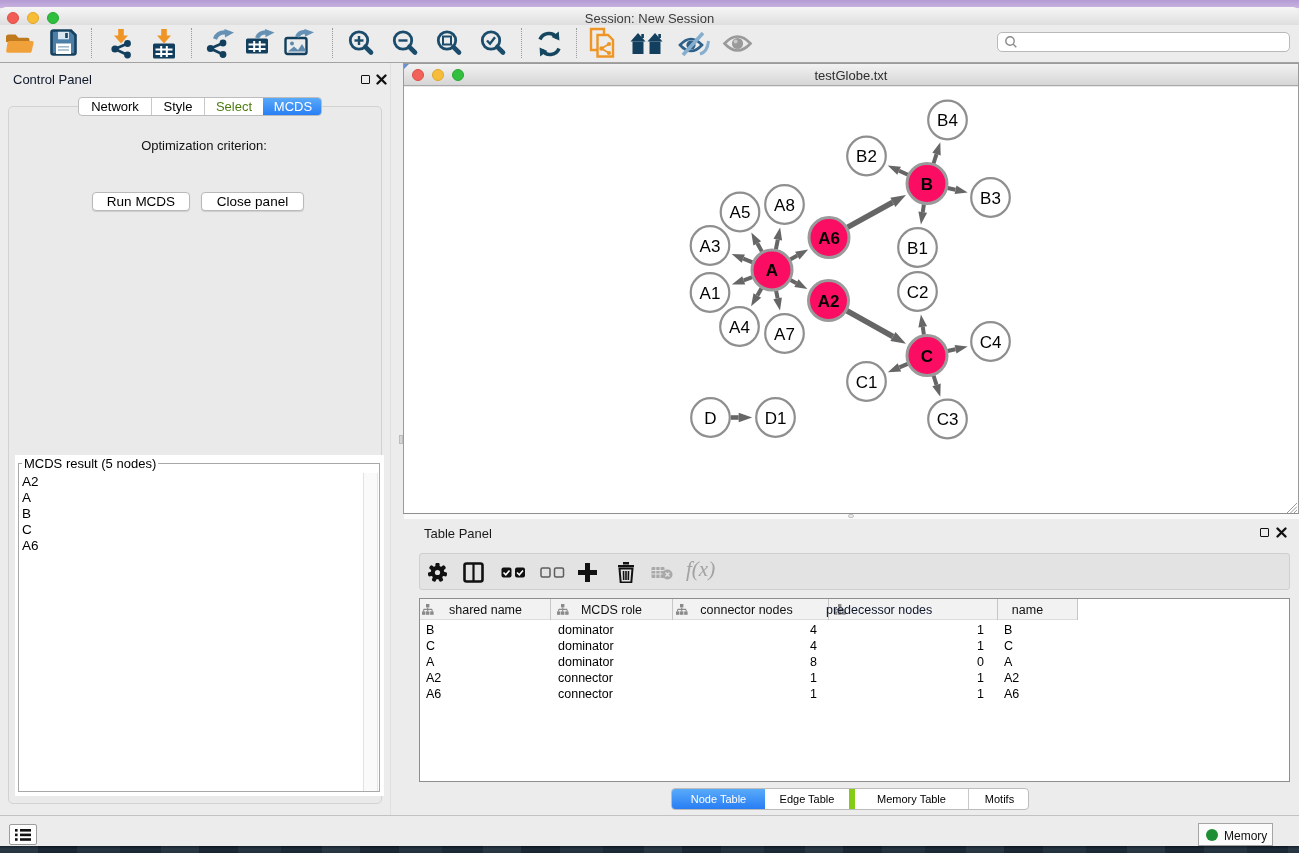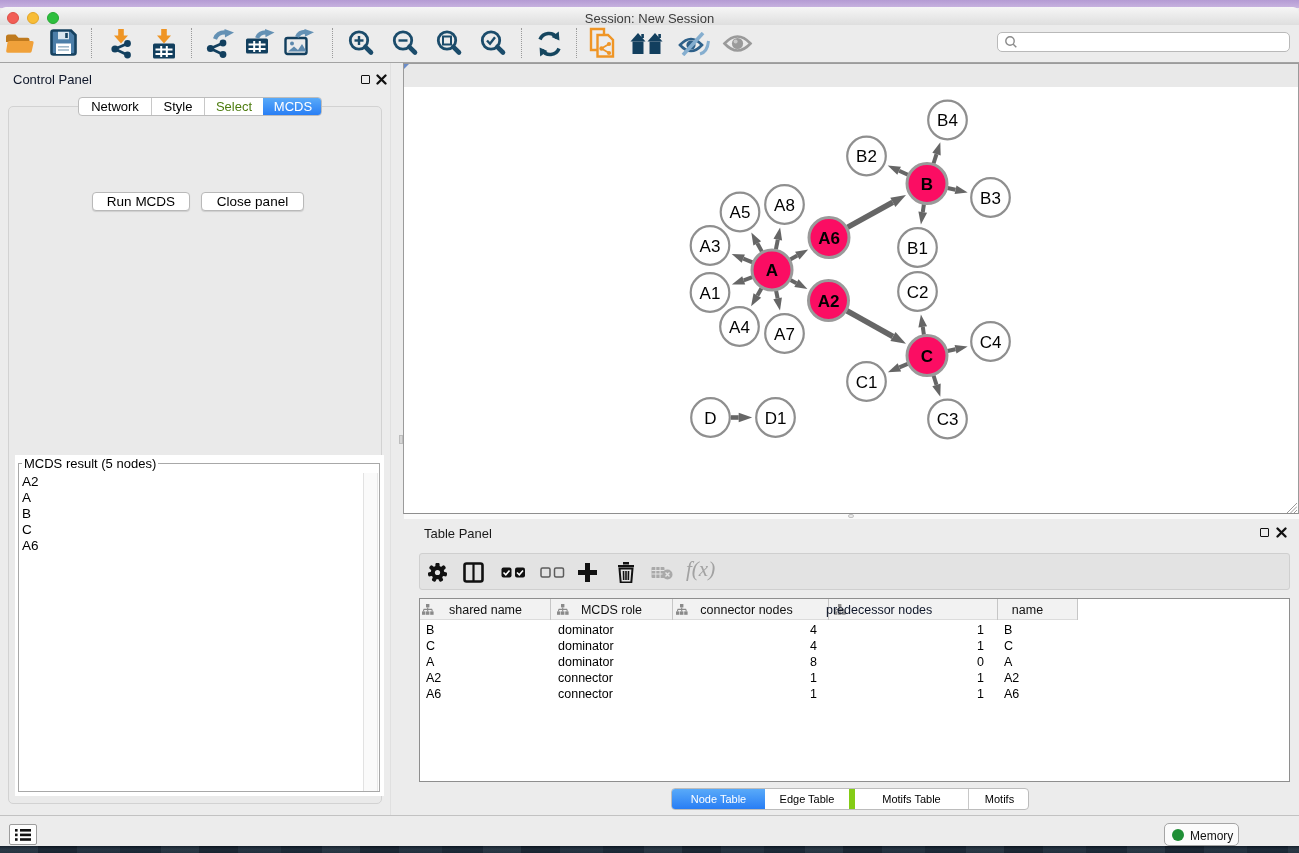--- a/index.html
+++ b/index.html
@@ -153,34 +153,41 @@
     </svg>
 
   <div class="abs" style="left:8px;top:43px;width:374px;height:698px;background:#eaeaea;border:1px solid #d2d2d2;border-radius:5px;"></div>
 
   <div class="abs" style="left:78px;top:34px;width:244px;height:19px;background:#fff;border:1px solid #bcbcbc;border-radius:4px;overflow:hidden;font-size:13px;">
     <div class="abs" style="left:0;top:0;width:73px;height:19px;border-right:1px solid #c8c8c8;text-align:center;line-height:18px;color:#000;">Network</div>
     <div class="abs" style="left:73px;top:0;width:53px;height:19px;border-right:1px solid #c8c8c8;text-align:center;line-height:18px;color:#000;">Style</div>
     <div class="abs" style="left:126px;top:0;width:58px;height:19px;text-align:center;line-height:18px;color:#4d7c0f;">Select</div>
     <div class="abs" style="left:184px;top:0;width:60px;height:19px;background:linear-gradient(#59aaf9,#2379f4);text-align:center;line-height:18px;color:#fff;">MCDS</div>
   </div>
+  <div class="abs" style="left:9px;top:75px;width:390px;text-align:center;font-size:13px;color:#111;">Optimization criterion:</div>
 
   <div class="abs" style="left:92px;top:129px;width:98px;height:19px;background:#fff;border:1px solid #b9b9b9;border-radius:4px;box-shadow:0 1px 1px rgba(0,0,0,0.12);text-align:center;line-height:18px;font-size:13.5px;color:#000;">Run MCDS</div>
   <div class="abs" style="left:201px;top:129px;width:103px;height:19px;background:#fff;border:1px solid #b9b9b9;border-radius:4px;box-shadow:0 1px 1px rgba(0,0,0,0.12);text-align:center;line-height:18px;font-size:13.5px;color:#000;">Close panel</div>
 
   <div class="abs" style="left:15px;top:392px;width:369px;height:341px;background:#fff;">
     <div class="abs" style="left:3px;top:8px;width:362px;height:329px;border:1px solid #a8a8a8;"></div>
     <div class="abs" style="left:7px;top:1px;padding:0 2px;background:#fff;font-size:13px;color:#000;">MCDS result (5 nodes)</div>
     <div class="abs" style="left:7px;top:19px;font-size:13.5px;color:#000;line-height:16px;">A2<br>A<br>B<br>C<br>A6</div>
     <div class="abs" style="left:348px;top:18px;width:15px;height:318px;background:#fafafa;border-left:1px solid #e2e2e2;border-right:1px solid #e8e8e8;"></div>
   </div>
 
 </div>
 
 <div class="abs" style="left:403px;top:63px;width:896px;height:451px;background:#e9e9e9;border:1px solid #9b9b9b;border-bottom:1.5px solid #8e8e8e;">
+  <div class="abs" style="left:0;top:0;width:894px;height:22px;background:linear-gradient(#f2f2f2,#d6d6d6);border-bottom:1px solid #a8a8a8;">
+    <div class="tl" style="left:8px;top:5px;background:#f2625a;border:1px solid #da4f47;"></div>
+    <div class="tl" style="left:28px;top:5px;background:#f6bd3a;border:1px solid #e0a72c;"></div>
+    <div class="tl" style="left:48px;top:5px;background:#33c03e;border:1px solid #28a834;"></div>
+    <div class="abs" style="left:0;top:4px;width:100%;text-align:center;font-size:13px;color:#2e2e2e;">testGlobe.txt</div>
+  </div>
   <div class="abs" style="left:0;top:23px;width:894px;height:426px;background:#ffffff;">
     <svg width="894" height="426" viewBox="0 1.5 894 426">
 <line x1="348.3" y1="191.7" x2="339.7" y2="194.8" stroke="#666666" stroke-width="4.0"></line>
 <polygon points="327.9,199.1 338.2,190.7 341.2,198.9" fill="#666666"></polygon>
 <line x1="348.5" y1="176.8" x2="339.3" y2="173.2" stroke="#666666" stroke-width="4.0"></line>
 <polygon points="327.7,168.6 340.9,169.1 337.7,177.2" fill="#666666"></polygon>
 <line x1="357.5" y1="202.7" x2="353.4" y2="210.0" stroke="#666666" stroke-width="4.0"></line>
 <polygon points="347.1,220.8 349.5,207.8 357.2,212.2" fill="#666666"></polygon>
 <line x1="357.9" y1="166.1" x2="353.3" y2="157.8" stroke="#666666" stroke-width="4.0"></line>
 <polygon points="347.3,146.9 357.1,155.7 349.4,160.0" fill="#666666"></polygon>
@@ -368,42 +375,42 @@
     <div class="abs" style="left:6px;top:23px;font-size:12.5px;color:#000;line-height:16px;">B<br>C<br>A<br>A2<br>A6</div>
     <div class="abs" style="left:138px;top:23px;font-size:12.5px;color:#000;line-height:16px;">dominator<br>dominator<br>dominator<br>connector<br>connector</div>
     <div class="abs" style="left:300px;top:23px;width:97px;text-align:right;font-size:12.5px;color:#000;line-height:16px;">4<br>4<br>8<br>1<br>1</div>
     <div class="abs" style="left:470px;top:23px;width:94px;text-align:right;font-size:12.5px;color:#000;line-height:16px;">1<br>1<br>0<br>1<br>1</div>
     <div class="abs" style="left:584px;top:23px;font-size:12.5px;color:#000;line-height:16px;">B<br>C<br>A<br>A2<br>A6</div>
   </div>
 
   <div class="abs" style="left:268px;top:269px;width:358px;height:22px;background:#fff;border:1px solid #bcbcbc;border-radius:4px;overflow:hidden;font-size:11px;">
     <div class="abs" style="left:0;top:0;width:93px;height:22px;background:linear-gradient(#59aaf9,#2379f4);text-align:center;line-height:21px;color:#fff;">Node Table</div>
     <div class="abs" style="left:93px;top:0;width:90px;height:22px;border-right:6px solid #84cc16;text-align:center;line-height:21px;color:#000;">Edge Table</div>
-    <div class="abs" style="left:183px;top:0;width:114px;height:22px;border-right:1px solid #c8c8c8;text-align:center;line-height:21px;color:#000;">Motifs Table</div>
+    <div class="abs" style="left:183px;top:0;width:114px;height:22px;border-right:1px solid #c8c8c8;text-align:center;line-height:21px;color:#000;">Memory Table</div>
     <div class="abs" style="left:297px;top:0;width:61px;height:22px;text-align:center;line-height:21px;color:#000;">Motifs</div>
   </div>
 </div>
 
 <div class="abs" style="left:390px;top:63px;width:1px;height:752px;background:#e0e0e0;"></div>
 <div class="abs" style="left:398.5px;top:434.5px;width:4px;height:9px;background:#d6d6d6;border:1px solid #bdbdbd;"></div>
 <div class="abs" style="left:404px;top:514px;width:895px;height:4.5px;background:#fafafa;"></div>
 <div class="abs" style="left:848px;top:514px;width:6px;height:4px;background:#e8e8e8;border:1px solid #c2c2c2;border-radius:2px;"></div>
 
 <div class="abs" style="left:0;top:815px;width:1299px;height:31px;background:#ececec;border-top:1px solid #c2c2c2;">
   <div class="abs" style="left:9px;top:8px;width:28px;height:21px;background:#fdfdfd;border:1px solid #9c9c9c;border-radius:2px;">
     <svg width="16" height="12" viewBox="0 0 16 12" style="position:absolute;left:5px;top:4px">
       <rect x="0" y="0" width="2.6" height="2.6" fill="#111"></rect>
         <rect x="5" y="0" width="11" height="2.6" fill="#111"></rect>
       <rect x="0" y="4.6" width="2.6" height="2.6" fill="#111"></rect>
         <rect x="5" y="4.6" width="11" height="2.6" fill="#111"></rect>
       <rect x="0" y="9.2" width="2.6" height="2.6" fill="#111"></rect>
         <rect x="5" y="9.2" width="11" height="2.6" fill="#111"></rect>
     </svg>
   </div>
-  <div class="abs" style="left:1164px;top:7px;width:75px;height:23px;background:#fbfbfb;border:1px solid #a5a5a5;border-radius:5px;">
+  <div class="abs" style="left:1198px;top:7px;width:75px;height:23px;background:#fbfbfb;border:1px solid #a5a5a5;border-radius:0;">
     <div class="abs" style="left:7px;top:5px;width:12px;height:12px;border-radius:50%;background:#1e8e35;"></div>
     <div class="abs" style="left:25px;top:5px;font-size:12px;color:#111;">Memory</div>
   </div>
 </div>
 
 <div class="abs" style="left:0;top:846px;width:1299px;height:7px;background:linear-gradient(#0c1722,#22303d 45%,#1b2936);">
 <div style="position:absolute;left:0;top:0;width:100%;height:100%;background:repeating-linear-gradient(90deg,rgba(150,165,180,0.08) 0 38px,rgba(0,0,8,0.14) 38px 77px,rgba(120,140,160,0.06) 77px 120px,rgba(5,12,25,0.12) 120px 161px);"></div>
 </div>
 
 </body></html>

